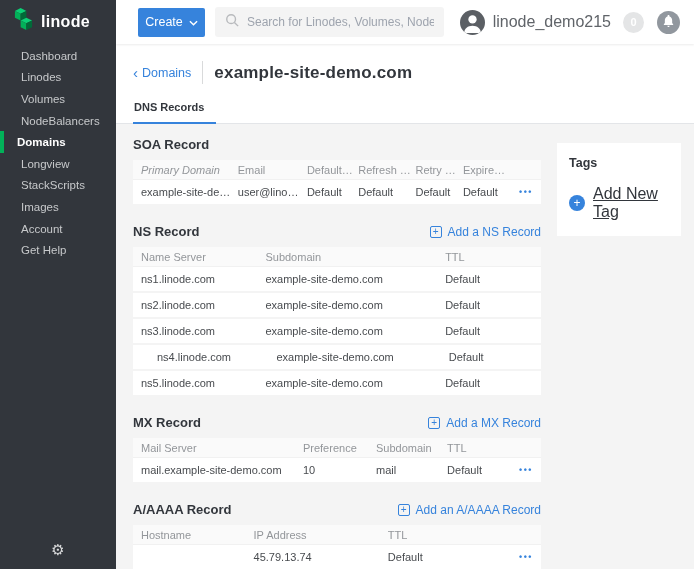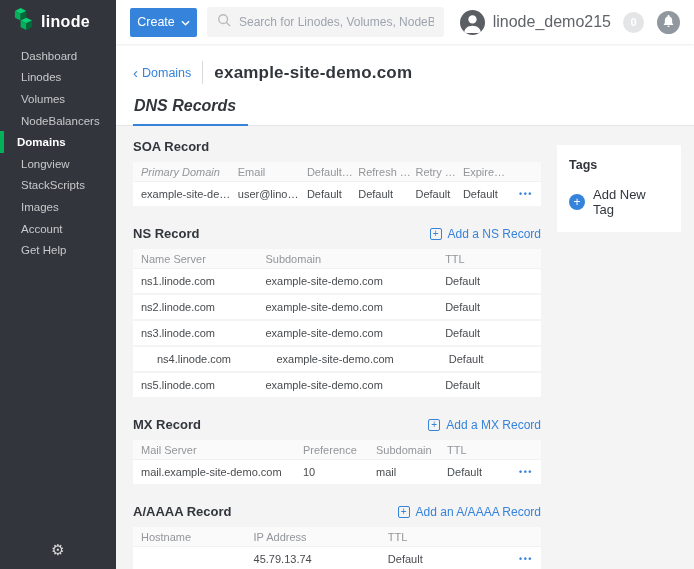--- a/index.html
+++ b/index.html
@@ -16,21 +16,21 @@
     color:#c7c9cb; font-size:11.5px; cursor:pointer; border-left:4px solid transparent; }
   .nav-item.active { color:#fff; border-left-color:#02b159; font-weight:bold; padding-left:13px; }
   .gear { position:absolute; bottom:10px; left:50%; transform:translateX(-50%);
     color:#d8d9da; font-size:15px; cursor:pointer; }
 
   
   .main { flex:1; display:flex; flex-direction:column; min-width:0; }
 
   
   .topbar { height:44px; background:#fff; display:flex; align-items:center; flex-shrink:0;
-    box-shadow:0 1px 2px rgba(0,0,0,.08); position:relative; z-index:2; }
+    box-shadow:0 1px 2px rgba(0,0,0,.08); position:relative; z-index:2;padding-left:8px; }
   .create-btn { margin-left:14px; width:67px; height:29px; background:#3683dc; color:#fff;
     font-size:12.5px; border:none; border-radius:2px; display:flex; align-items:center;
     justify-content:center; gap:6px; cursor:pointer; font-family:inherit; flex-shrink:0; }
   .search { flex:1; margin:0 16px 0 10px; height:30px; background:#f4f4f4; border-radius:3px;
     display:flex; align-items:center; padding:0 10px; gap:8px; min-width:0; }
   .search input { border:none; background:transparent; outline:none; font-size:12px;
     color:#555; width:100%; font-family:inherit; }
   .search input::placeholder { color:#9ea4ae; }
   .avatar { width:25px; height:25px; border-radius:50%; background:#5b5f64; overflow:hidden;
     flex-shrink:0; cursor:pointer; }
@@ -44,22 +44,22 @@
 
   
   .page-head { background:#fff; padding:17px 0 0 17px; border-bottom:1px solid #e3e5e8; flex-shrink:0; }
   .crumb-row { display:flex; align-items:center; }
   .back-link { color:#3683dc; font-size:12.5px; display:flex; align-items:center; gap:4px;
     cursor:pointer; text-decoration:none; }
   .back-chevron { font-size:15px; line-height:12px; }
   .crumb-divider { width:1px; height:23px; background:#d9dadb; margin:0 11px; }
   .page-title { font-size:17px; font-weight:bold; color:#32363c; letter-spacing:.2px; }
   .tabs { margin-top:13px; }
-  .tab { display:inline-block; font-size:16px; font-weight:bold; color:#32363c;
-    padding:0 12px 9px 1px; border-bottom:2px solid #3683dc; margin-bottom:-1px; cursor:pointer;font-style:italic; }
+  .tab { display:inline-block; font-size:11px; font-weight:bold; color:#32363c;
+    padding:0 12px 9px 1px; border-bottom:2px solid #3683dc; margin-bottom:-1px; cursor:pointer; }
 
   
   .content { flex:1; background:#f4f4f4; padding:13px 13px 0 17px; display:flex; overflow:hidden; }
   .main-col { width:408px; flex-shrink:0; }
   .right-col { width:124px; margin-left:16px; }
 
   .sec-head { display:flex; justify-content:space-between; align-items:center; margin-bottom:8px; }
   .sec-head.spaced { margin-top:18px; }
   .sec-title { font-size:13px; font-weight:bold; color:#32363c; }
   .add-link { display:flex; align-items:center; gap:6px; color:#3683dc; font-size:12px;
@@ -78,21 +78,21 @@
   .ellipsis { margin-left:auto; color:#3683dc; font-size:9px; font-weight:bold;
     letter-spacing:1.5px; cursor:pointer; flex-shrink:0; }
 
   
   .tags-card { background:#fff; margin-top:6px; padding:13px 12px 15px; }
   .tags-title { font-size:12.5px; font-weight:bold; color:#32363c; }
   .add-tag { display:flex; align-items:center; gap:8px; margin-top:15px; cursor:pointer; }
   .plus-circle { width:16px; height:16px; border-radius:50%; background:#3683dc; color:#fff;
     font-size:12px; line-height:12px; display:flex; align-items:center; justify-content:center;
     flex-shrink:0; }
-  .add-tag-label { font-size:13px; color:#32363c; }
+  .add-tag-label { font-size:16px; color:#32363c;text-decoration:underline; }
 </style>
 </head>
 <body>
 
 <div id="app">
 
   <div class="sidebar">
     <div class="logo-area">
       <span>
         <svg width="21" height="25" viewBox="0 0 22 26">

